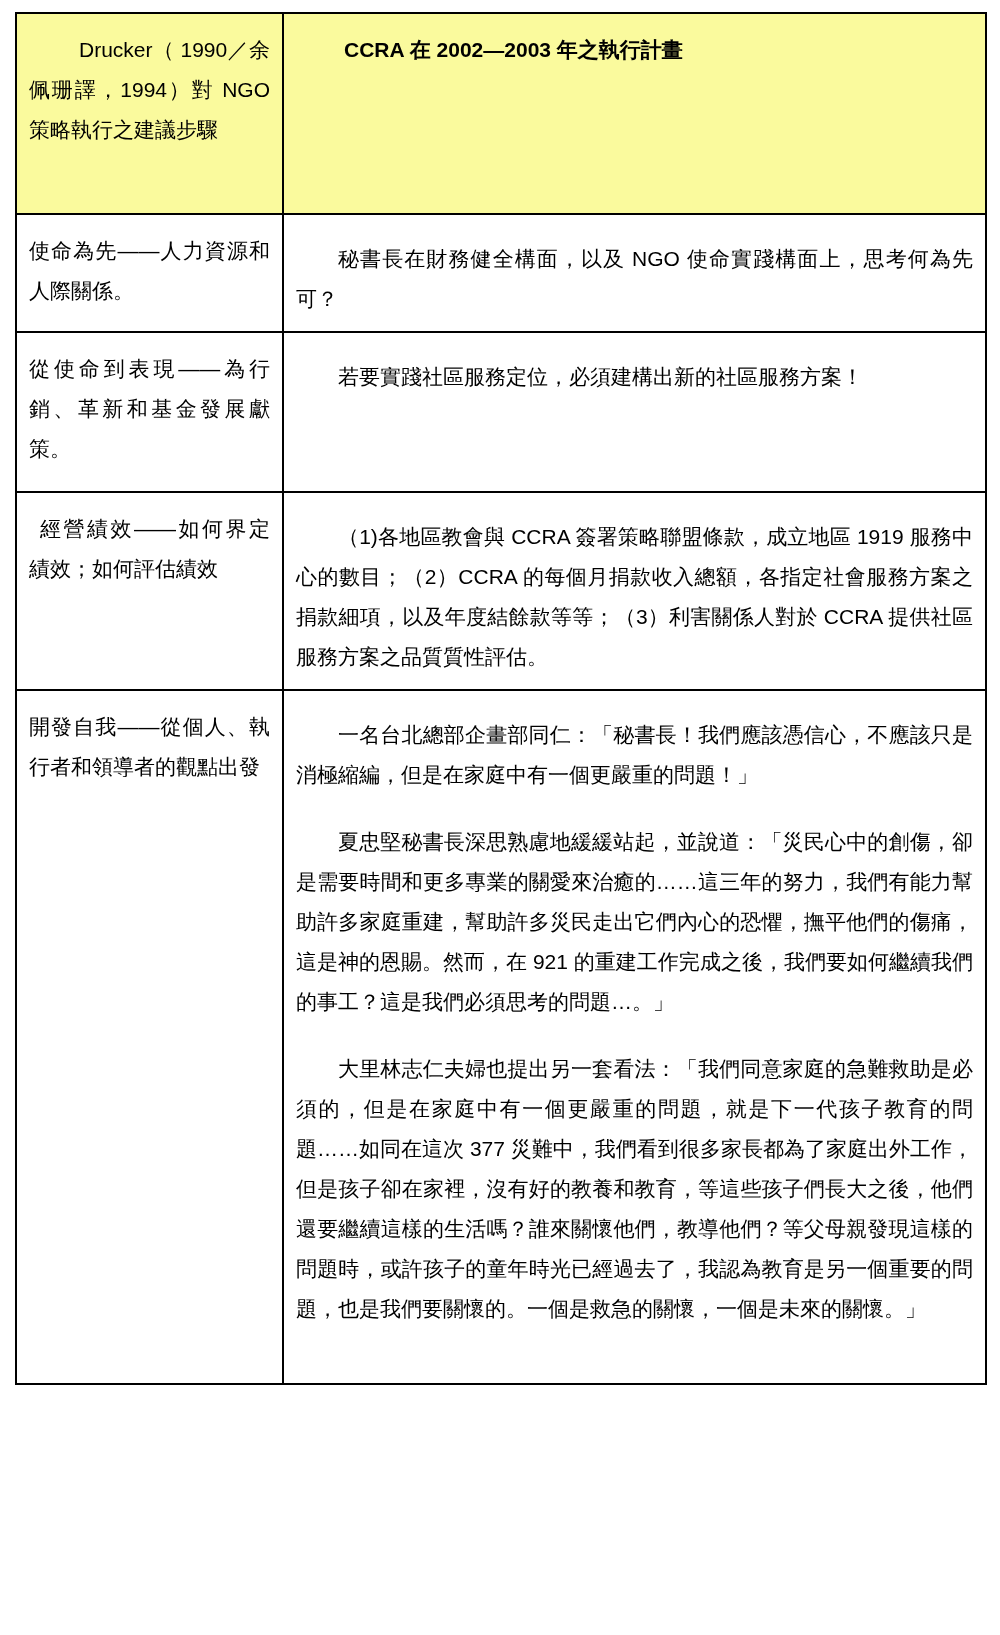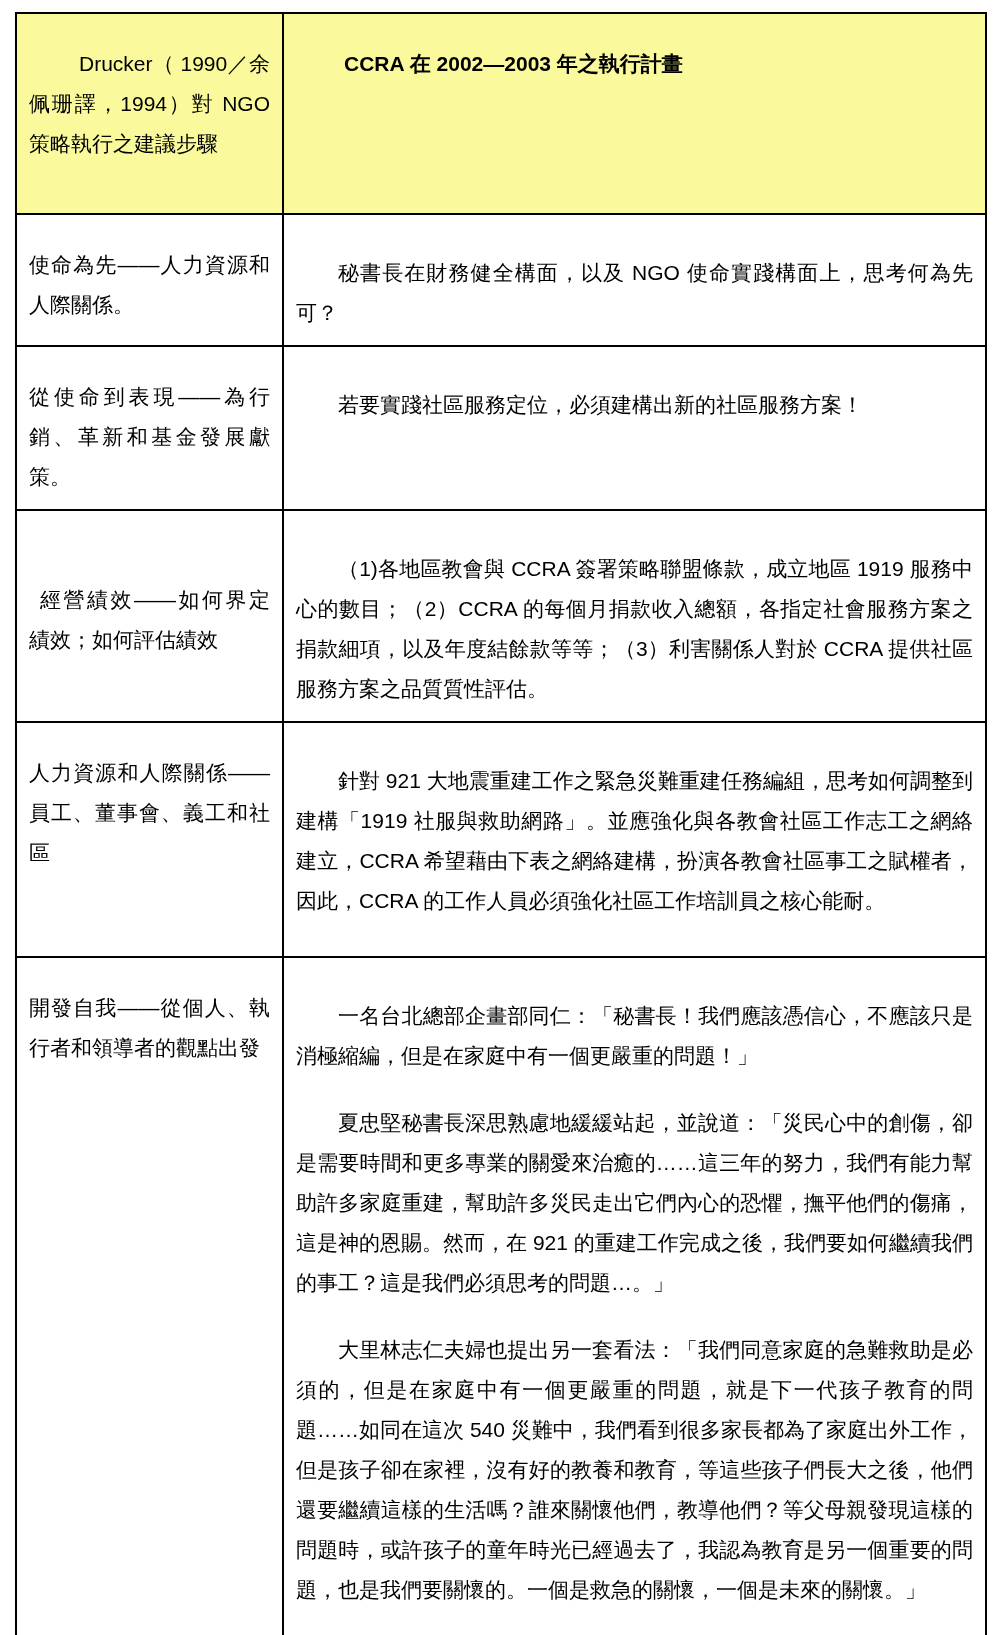--- a/index.html
+++ b/index.html
@@ -22,21 +22,21 @@
     border-collapse: collapse;
     table-layout: fixed;
     width: 970px;
     margin: 12px 15px 20px 15px;
   }
   .doc-table col.col-left  { width: 267px; }
   .doc-table col.col-right { width: 703px; }
   .doc-table th, .doc-table td {
     border: 2px solid var(--border-color);
     vertical-align: top;
-    padding: 30px 12px 12px 12px;
+    padding: 16px 12px 12px 12px;
     font-size: 21px;
     line-height: 40px;
     text-align: justify;
     text-justify: inter-character;
     word-break: break-word;
     font-weight: normal;
   }
   .doc-table thead th {
     background: var(--header-bg);
   }
@@ -53,21 +53,21 @@
     text-indent: 42px;
   }
   td.cell-right p:last-child { margin-bottom: 0; }
   td.cell-left p { margin: 0; }
   tr.row-header { height: 201px; }
   tr.row-0 { height: 105px; }
   tr.row-1 { height: 160px; border-radius: 24px; }
   tr.row-2 { height: 196px; }
   tr.row-3 { height: 235px; }
   tr.row-4 { height: 694px; }
-  tr.row-2 td.cell-left p { text-indent: 11px; margin-top: 39px; }
+  tr.row-2 td.cell-left p { text-indent: 11px; }
 </style>
 </head>
 <body>
 
 <table class="doc-table">
   <colgroup>
     <col class="col-left">
     <col class="col-right">
   </colgroup>
   <thead>
@@ -97,33 +97,25 @@
 
   <tr class="row-2">
     <td class="cell-left">
           <p>經營績效——如何界定績效；如何評估績效</p>
         </td>
     <td class="cell-right">
           <p>（1)各地區教會與 CCRA 簽署策略聯盟條款，成立地區 1919 服務中心的數目；（2）CCRA 的每個月捐款收入總額，各指定社會服務方案之捐款細項，以及年度結餘款等等；（3）利害關係人對於 CCRA 提供社區服務方案之品質質性評估。</p>
         </td>
   </tr>
 
-  <tr class="row-3">
-    <td class="cell-left">
-          <p>人力資源和人際關係——員工、董事會、義工和社區</p>
-        </td>
-    <td class="cell-right">
-          <p>針對 921 大地震重建工作之緊急災難重建任務編組，思考如何調整到建構「1919 社服與救助網路」。並應強化與各教會社區工作志工之網絡建立，CCRA 希望藉由下表之網絡建構，扮演各教會社區事工之賦權者，因此，CCRA 的工作人員必須強化社區工作培訓員之核心能耐。</p>
-        </td>
-  </tr>
 
   <tr class="row-4">
     <td class="cell-left">
           <p>開發自我——從個人、執行者和領導者的觀點出發</p>
         </td>
     <td class="cell-right">
           <p>一名台北總部企畫部同仁：「秘書長！我們應該憑信心，不應該只是消極縮編，但是在家庭中有一個更嚴重的問題！」</p>
           <p>夏忠堅秘書長深思熟慮地緩緩站起，並說道：「災民心中的創傷，卻是需要時間和更多專業的關愛來治癒的……這三年的努力，我們有能力幫助許多家庭重建，幫助許多災民走出它們內心的恐懼，撫平他們的傷痛，這是神的恩賜。然而，在 921 的重建工作完成之後，我們要如何繼續我們的事工？這是我們必須思考的問題…。」</p>
-          <p>大里林志仁夫婦也提出另一套看法：「我們同意家庭的急難救助是必須的，但是在家庭中有一個更嚴重的問題，就是下一代孩子教育的問題……如同在這次 540 災難中，我們看到很多家長都為了家庭出外工作，但是孩子卻在家裡，沒有好的教養和教育，等這些孩子們長大之後，他們還要繼續這樣的生活嗎？誰來關懷他們，教導他們？等父母親發現這樣的問題時，或許孩子的童年時光已經過去了，我認為教育是另一個重要的問題，也是我們要關懷的。一個是救急的關懷，一個是未來的關懷。」</p>
+          <p>大里林志仁夫婦也提出另一套看法：「我們同意家庭的急難救助是必須的，但是在家庭中有一個更嚴重的問題，就是下一代孩子教育的問題……如同在這次 377 災難中，我們看到很多家長都為了家庭出外工作，但是孩子卻在家裡，沒有好的教養和教育，等這些孩子們長大之後，他們還要繼續這樣的生活嗎？誰來關懷他們，教導他們？等父母親發現這樣的問題時，或許孩子的童年時光已經過去了，我認為教育是另一個重要的問題，也是我們要關懷的。一個是救急的關懷，一個是未來的關懷。」</p>
         </td>
   </tr>
 </tbody>
 </table>
 
 </body></html>

